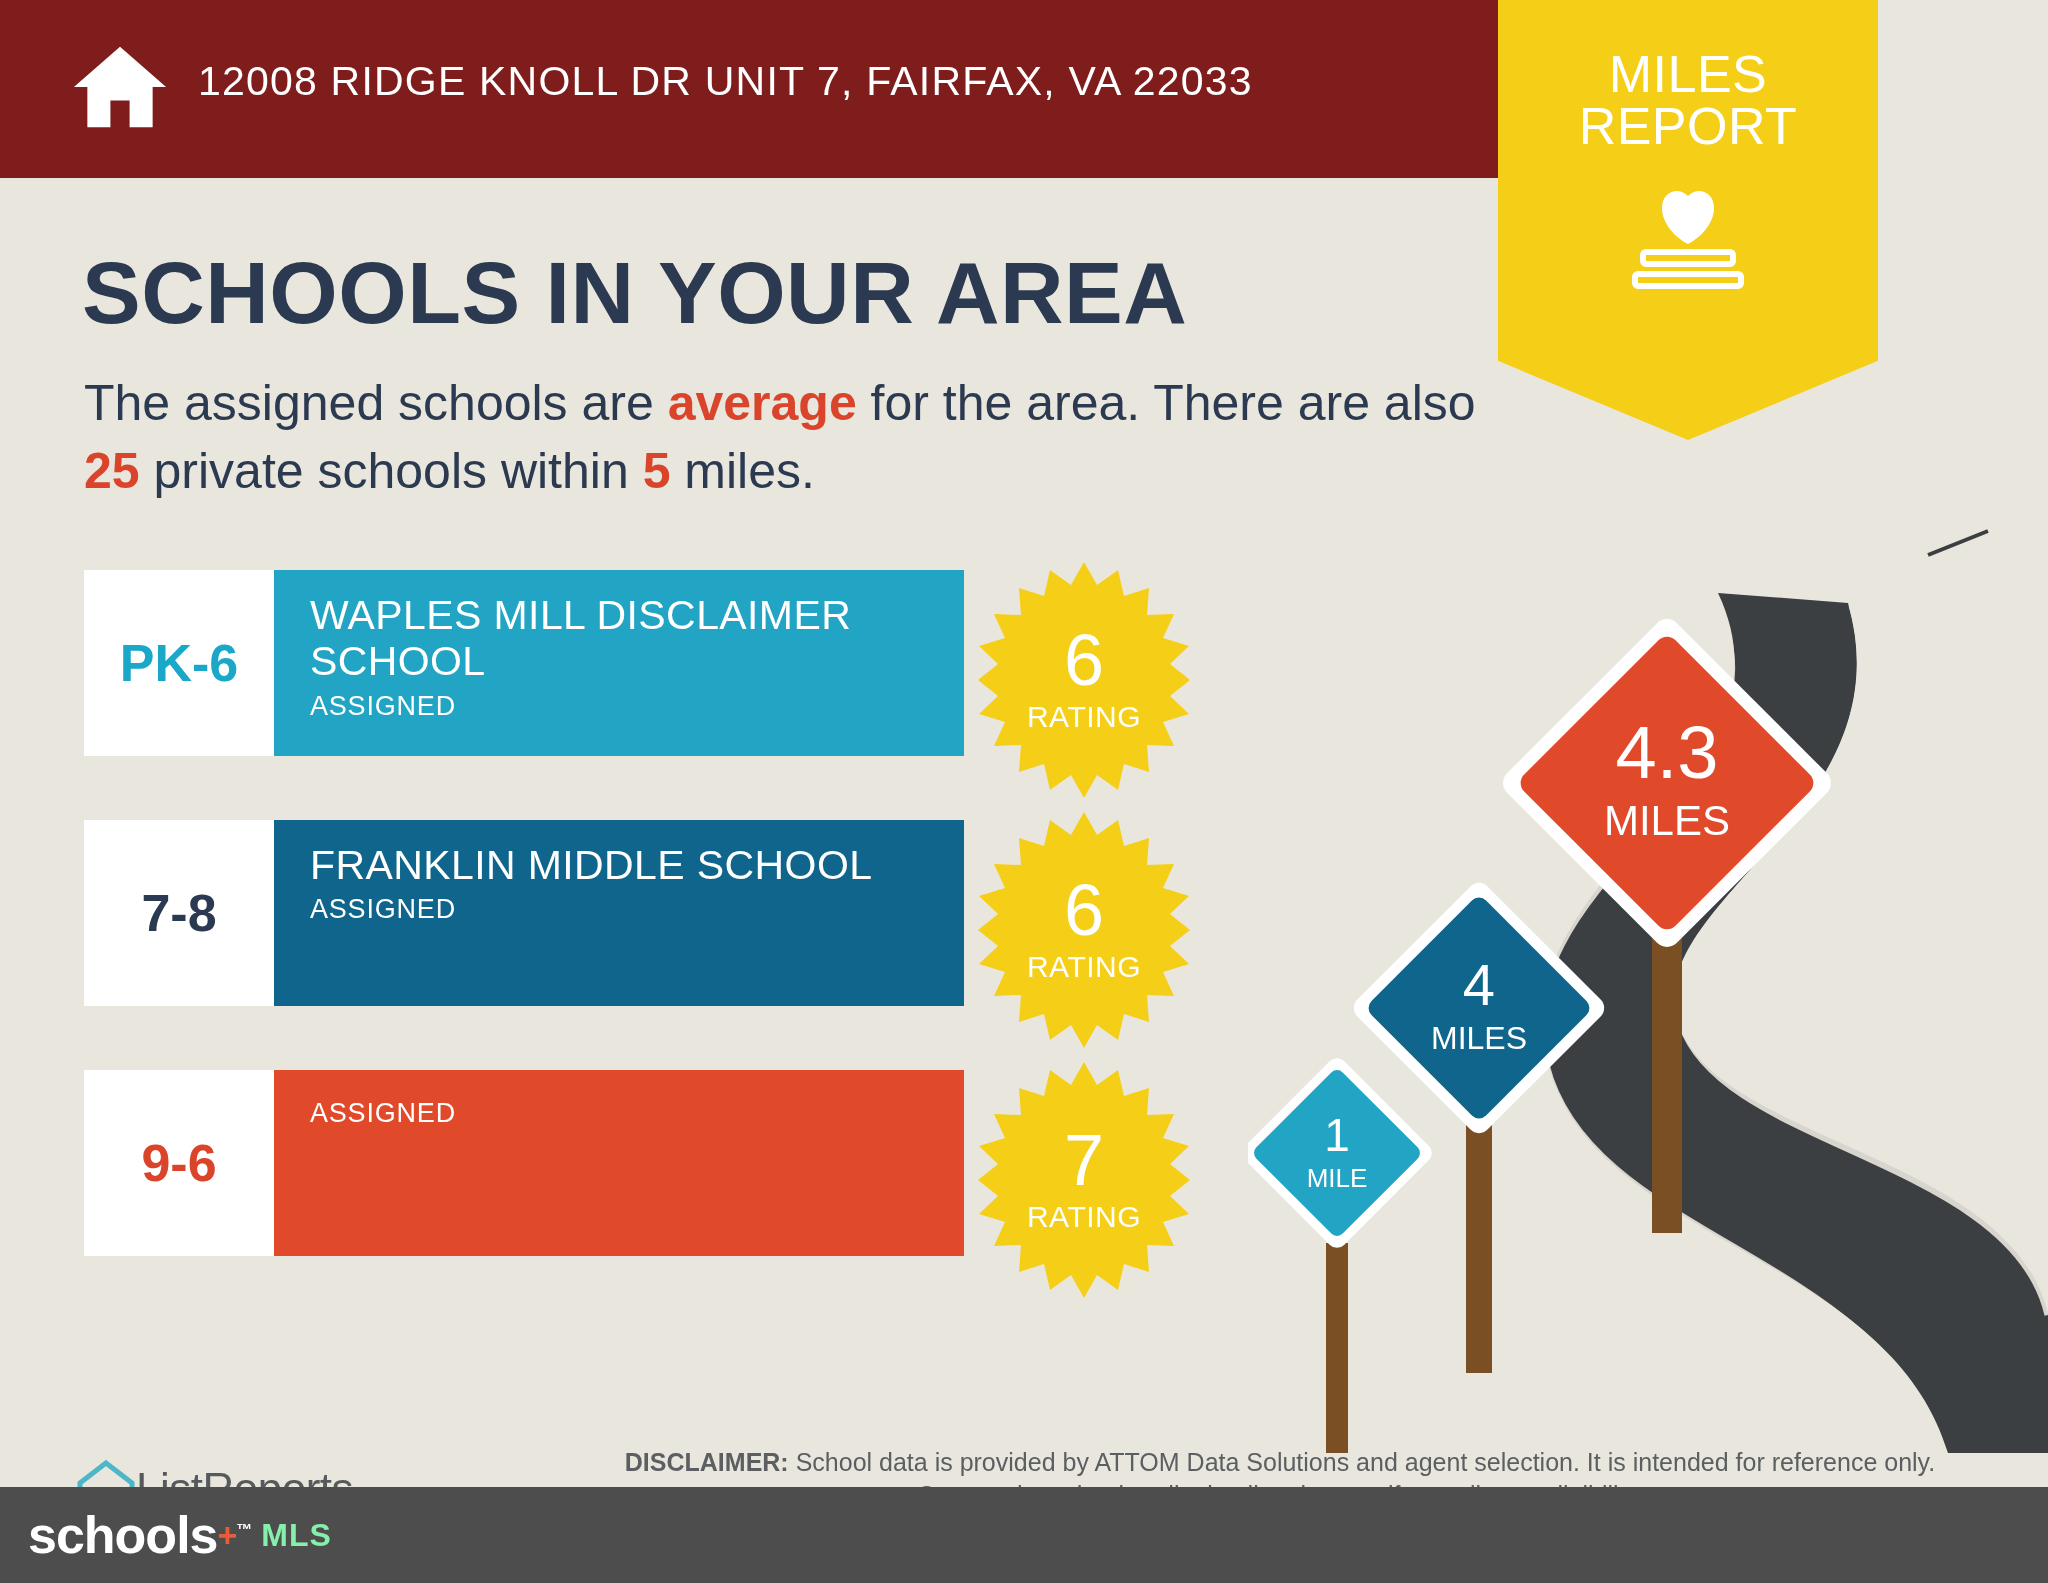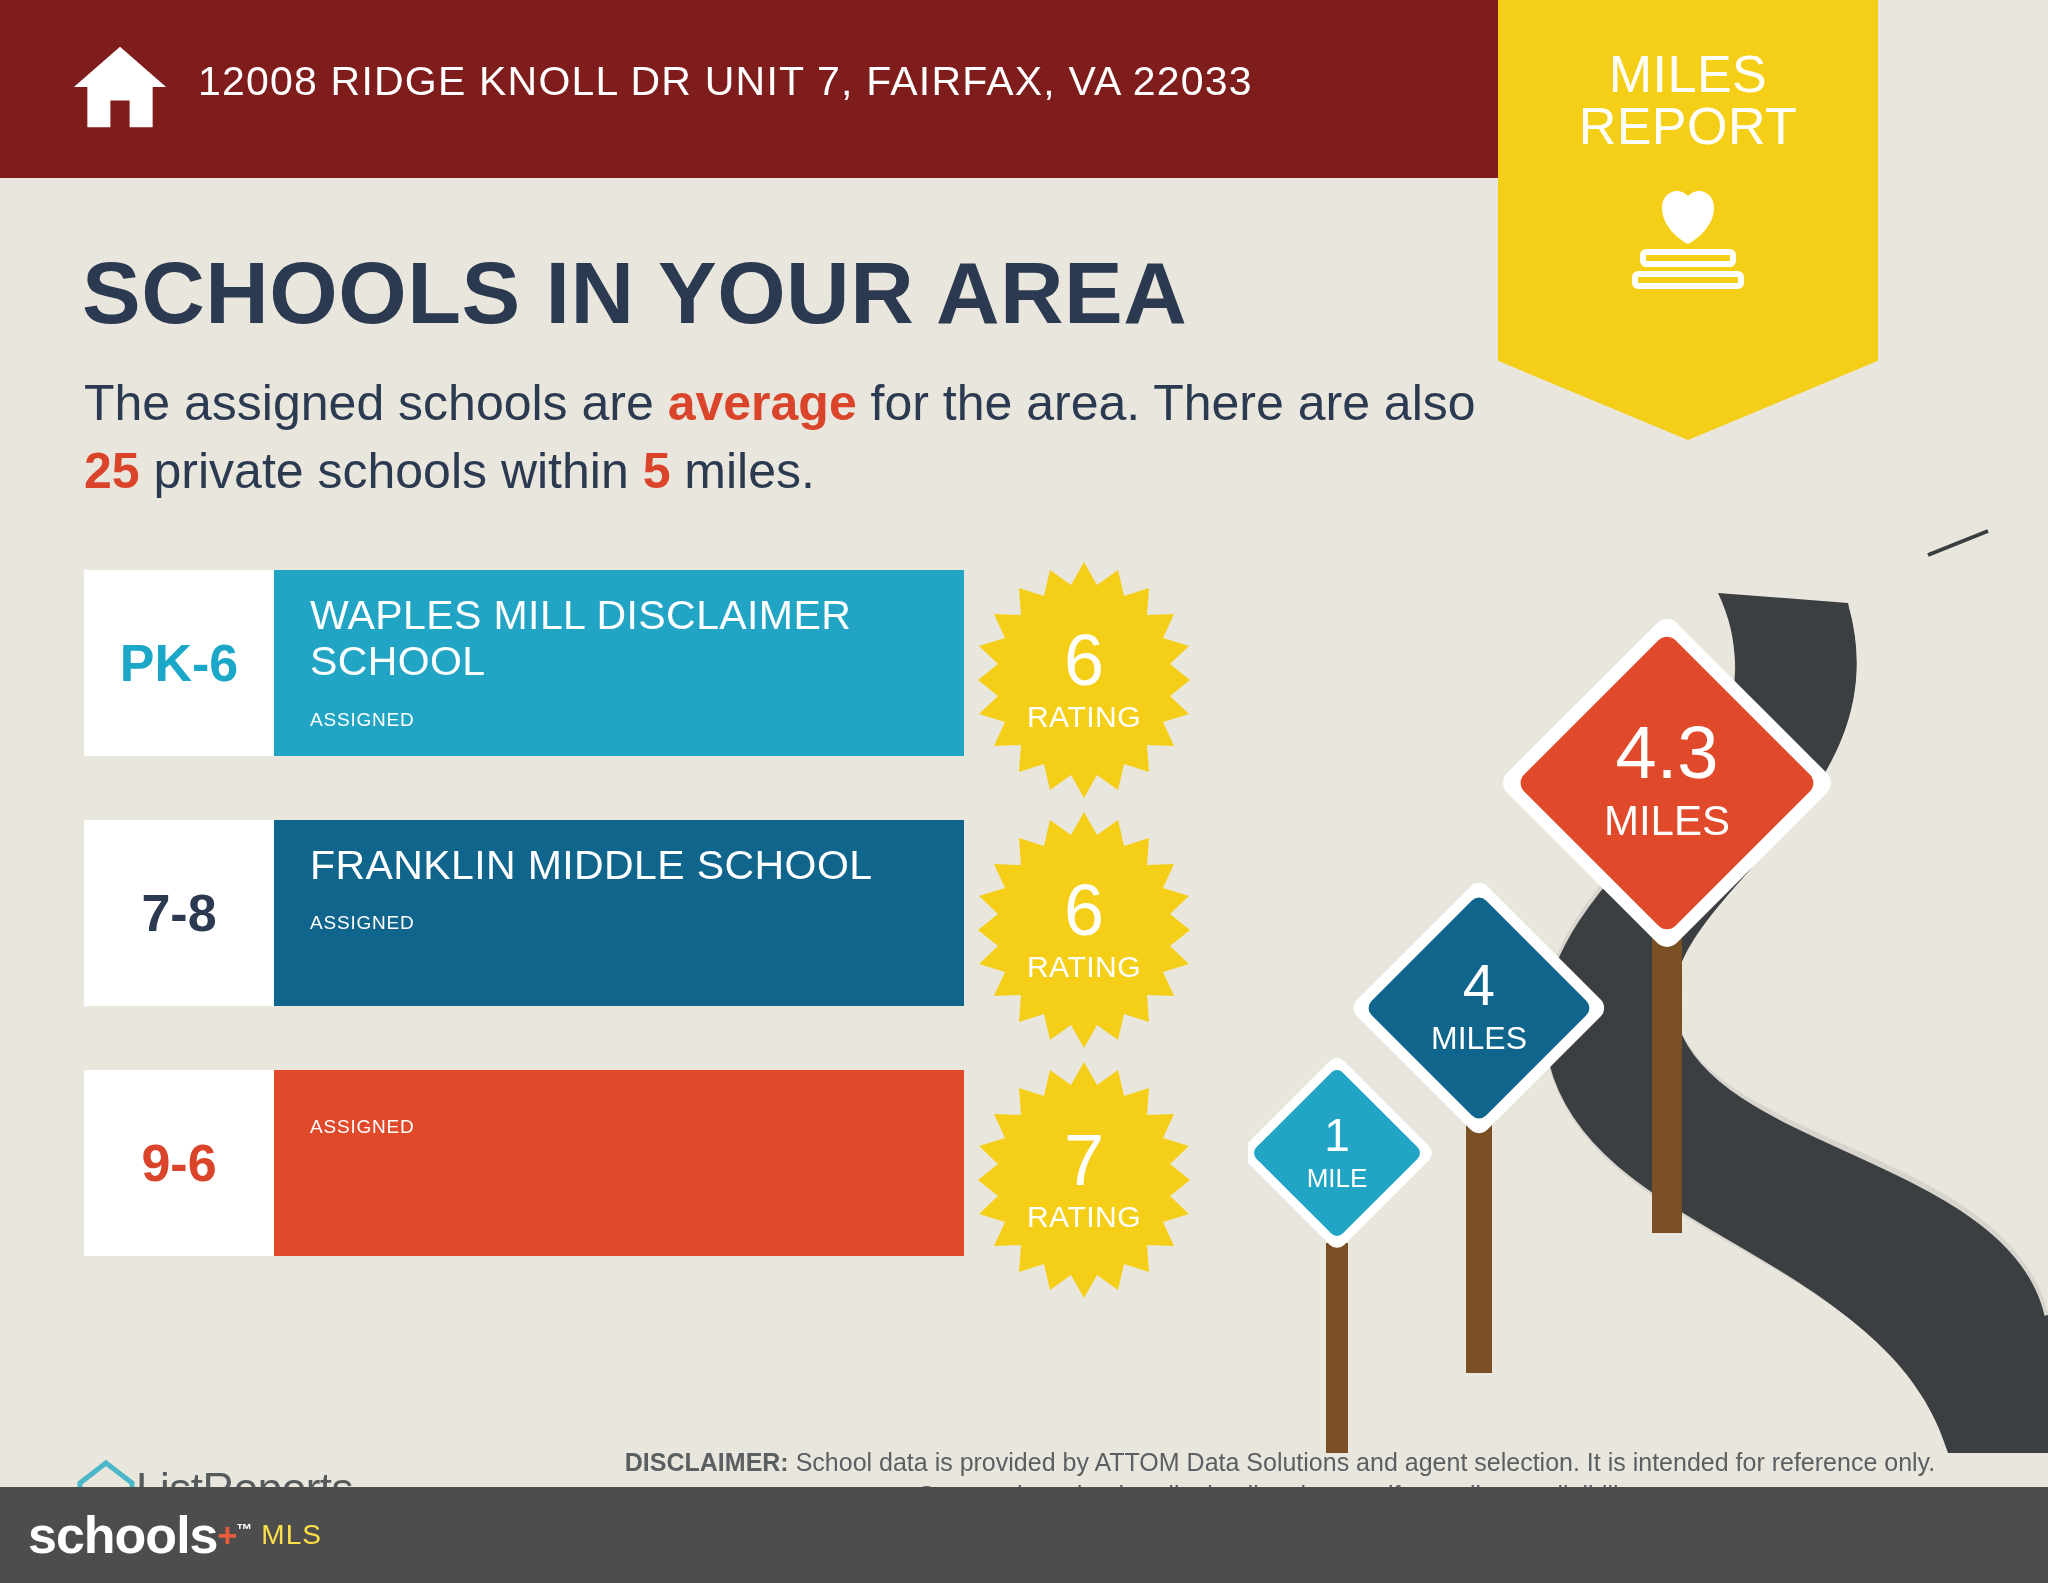--- a/index.html
+++ b/index.html
@@ -109,22 +109,22 @@
     width: 690px; height: 186px;
     padding: 22px 0 0 36px;
     color: #ffffff;
   }
   .school-name {
     font-size: 41px;
     line-height: 1.13;
     letter-spacing: 0.4px;
   }
   .assigned {
-    margin-top: 24px;
-    font-size: 19px;
+    margin-top: 6px;
+    font-size: 27px;
     letter-spacing: 0.8px;
   }
   .badge {
     position: absolute;
     left: 880px; top: -10px;
     width: 240px; height: 240px;
   }
   .badge-content {
     position: absolute;
     inset: 0;
@@ -175,21 +175,21 @@
   }
   .bright-logo {
     margin-left: 28px;
     font-size: 52px;
     color: #ffffff;
     font-weight: bold;
     letter-spacing: -1px;
   }
   .bright-plus { color: #e85c3a; font-size: 34px; vertical-align: 6px; }
   .bright-mls {
-    color: #fde047; font-size: 28px; font-weight: normal;
+    color: #86efac; font-size: 32px; font-weight: bold;
     letter-spacing: 1px; margin-left: 10px;
   }
   .tm { font-size: 16px; vertical-align: 18px; }
 </style>
 </head>
 <body>
 
 <div class="page">
 
   <div class="header">

